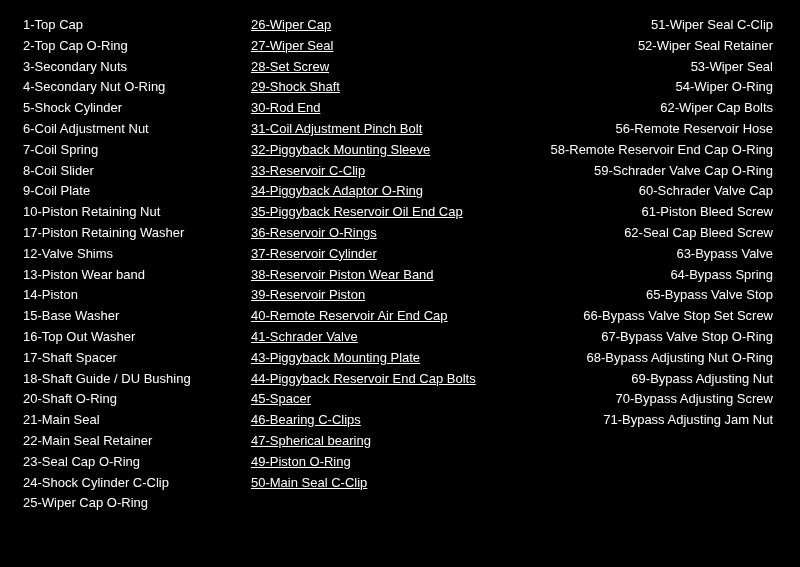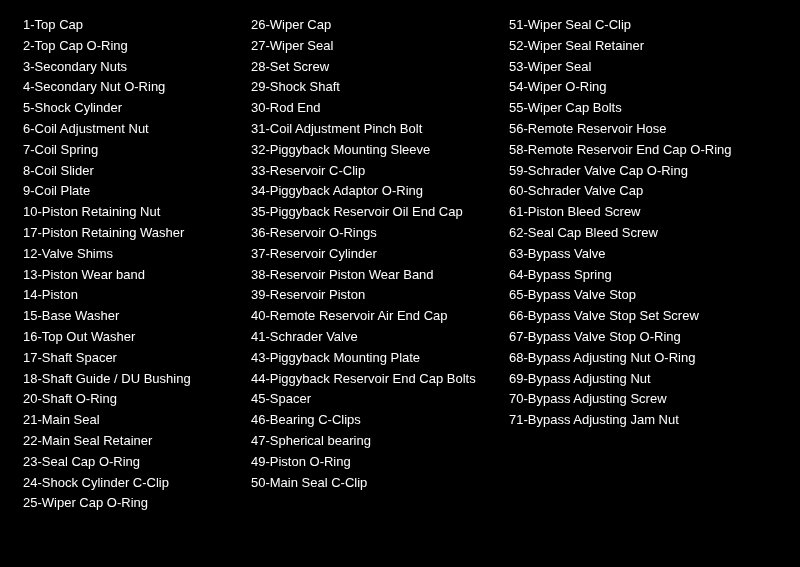--- a/index.html
+++ b/index.html
@@ -16,22 +16,22 @@
       display: flex;
       gap: 8px;
       width: 100%;
     }
     .column {
       display: flex;
       flex-direction: column;
       padding: 5px 8px;
     }
     .column-1 { width: 220px; }
-    .column-2 { width: 250px; }
-    .column-3 { width: 280px; }
+    .column-2 { width: 250px; text-decoration: underline; }
+    .column-3 { width: 280px; align-items: flex-end; }
     .item {
       line-height: 1.6;
       white-space: nowrap;
     }
   </style>
 </head>
 <body>
 
 <div class="columns-wrapper">
 <div class="column column-1">
@@ -83,21 +83,21 @@
       <div class="item">46-Bearing C-Clips</div>
       <div class="item">47-Spherical bearing</div>
       <div class="item">49-Piston O-Ring</div>
       <div class="item">50-Main Seal C-Clip</div>
     </div>
     <div class="column column-3">
       <div class="item">51-Wiper Seal C-Clip</div>
       <div class="item">52-Wiper Seal Retainer</div>
       <div class="item">53-Wiper Seal</div>
       <div class="item">54-Wiper O-Ring</div>
-      <div class="item">55-Wiper Cap Bolts</div>
+      <div class="item">62-Wiper Cap Bolts</div>
       <div class="item">56-Remote Reservoir Hose</div>
       <div class="item">58-Remote Reservoir End Cap O-Ring</div>
       <div class="item">59-Schrader Valve Cap O-Ring</div>
       <div class="item">60-Schrader Valve Cap</div>
       <div class="item">61-Piston Bleed Screw</div>
       <div class="item">62-Seal Cap Bleed Screw</div>
       <div class="item">63-Bypass Valve</div>
       <div class="item">64-Bypass Spring</div>
       <div class="item">65-Bypass Valve Stop</div>
       <div class="item">66-Bypass Valve Stop Set Screw</div>

